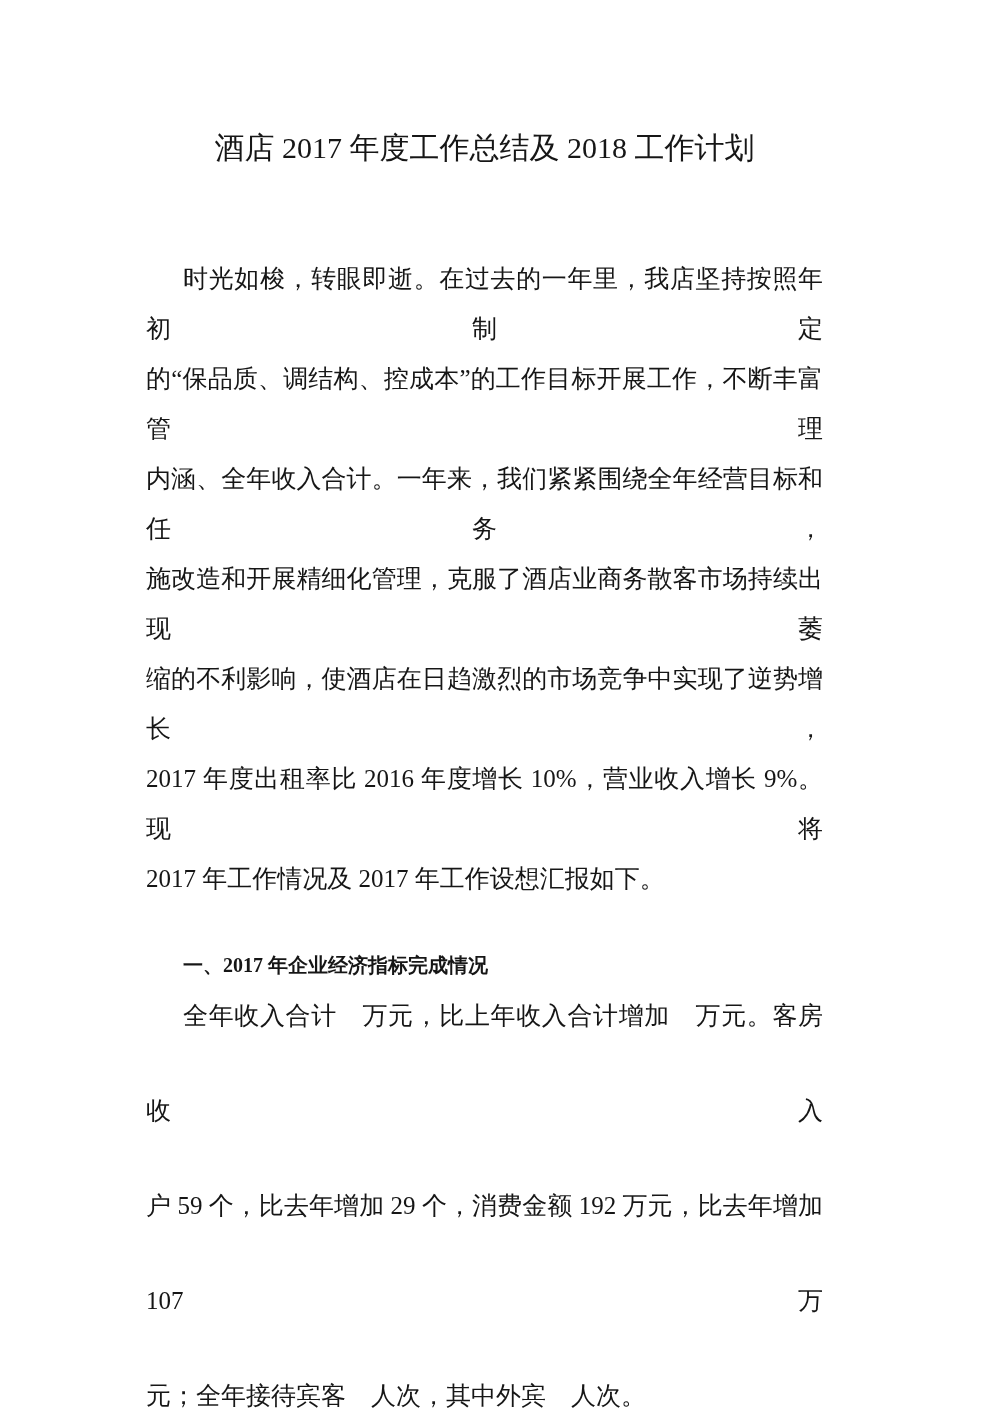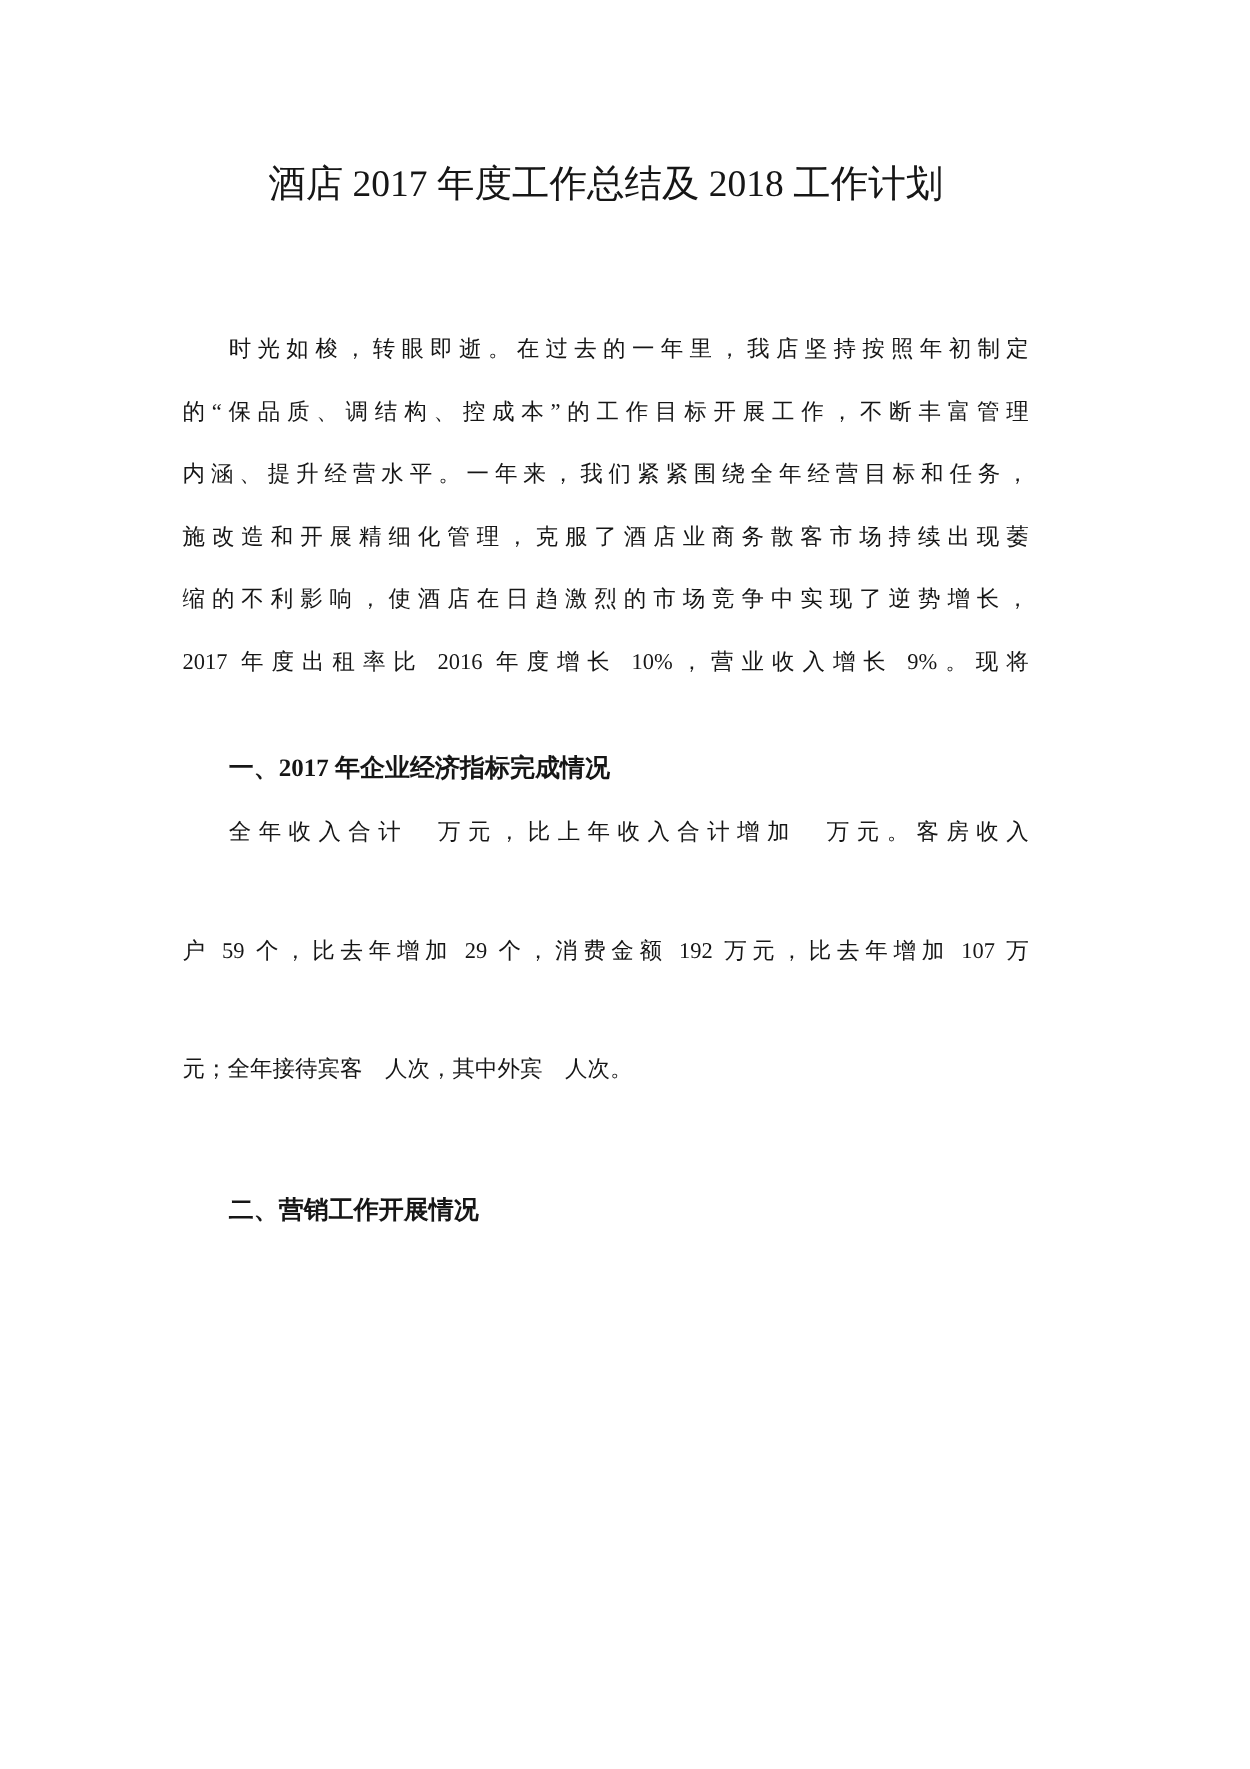--- a/index.html
+++ b/index.html
@@ -23,21 +23,21 @@
   }
   .title {
     margin: 0;
     font-size: 30px;
     line-height: 40px;
     font-weight: 400;
     text-align: center;
     white-space: nowrap;
   }
   .para {
-    font-size: 18px;
+    font-size: 25px;
     font-family: Liberation Serif, serif;
   }
   .para1 {
     margin-top: 86px;
   }
   .para1 .line {
     line-height: 50px;
   }
   .para2 {
     margin-top: -14px;
@@ -66,24 +66,25 @@
 </head>
 <body>
 
 <div class="page">
 
   <h1 class="title">酒店 2017 年度工作总结及 2018 工作计划</h1>
 
   <div class="para para1">
     <div class="line justify indent">时光如梭，转眼即逝。在过去的一年里，我店坚持按照年初制定</div>
     <div class="line justify">的“保品质、调结构、控成本”的工作目标开展工作，不断丰富管理</div>
-    <div class="line justify">内涵、提升经营水平。一年来，我们紧紧围绕全年经营目标和任务，</div>
+    <div class="line justify">内涵、全年收入合计。一年来，我们紧紧围绕全年经营目标和任务，</div>
     <div class="line justify">施改造和开展精细化管理，克服了酒店业商务散客市场持续出现萎</div>
     <div class="line justify">缩的不利影响，使酒店在日趋激烈的市场竞争中实现了逆势增长，</div>
     <div class="line justify">2017 年度出租率比 2016 年度增长 10%，营业收入增长 9%。现将</div>
+    <div class="line">2017 年工作情况及 2017 年工作设想汇报如下。</div>
   </div>
 
   <h2 class="heading">一、2017 年企业经济指标完成情况</h2>
 
   <div class="para para2">
     <div class="line justify indent">全年收入合计　万元，比上年收入合计增加　万元。客房收入</div>
     <div class="line justify">户 59 个，比去年增加 29 个，消费金额 192 万元，比去年增加 107 万</div>
     <div class="line">元；全年接待宾客　人次，其中外宾　人次。</div>
   </div>
 

